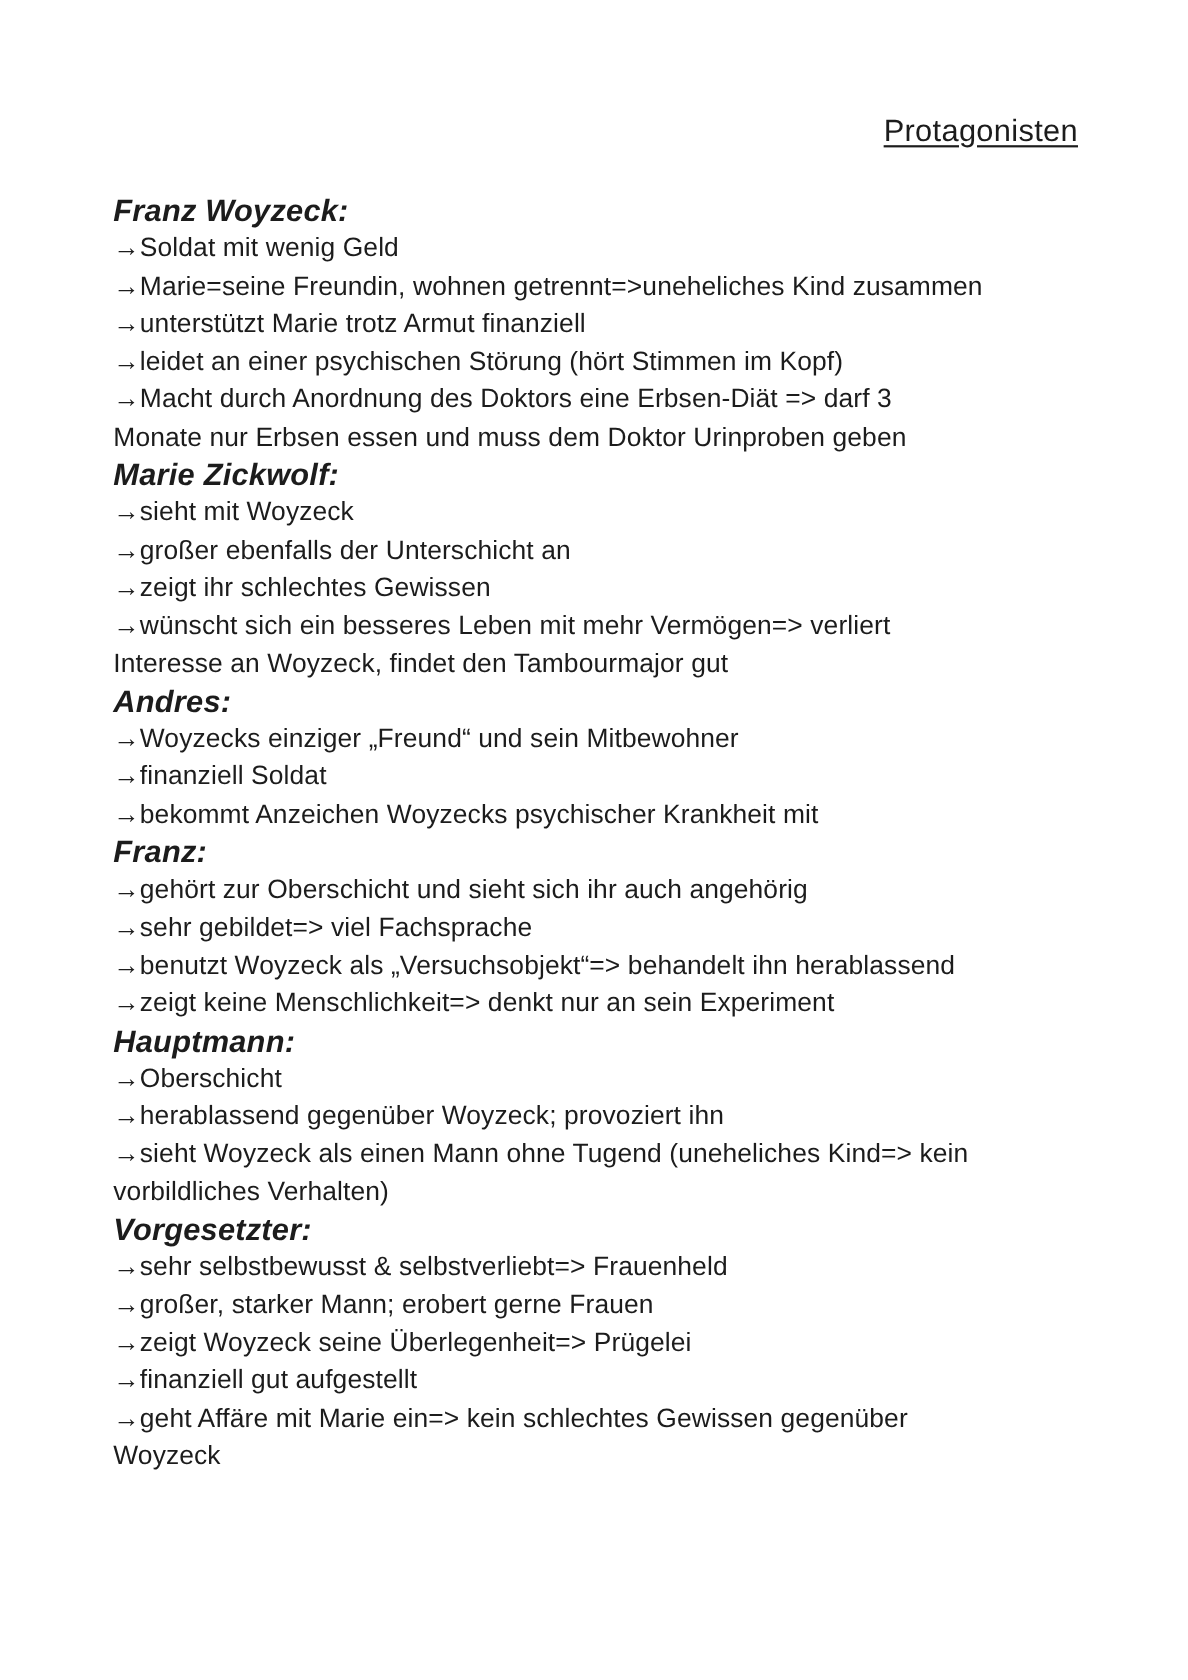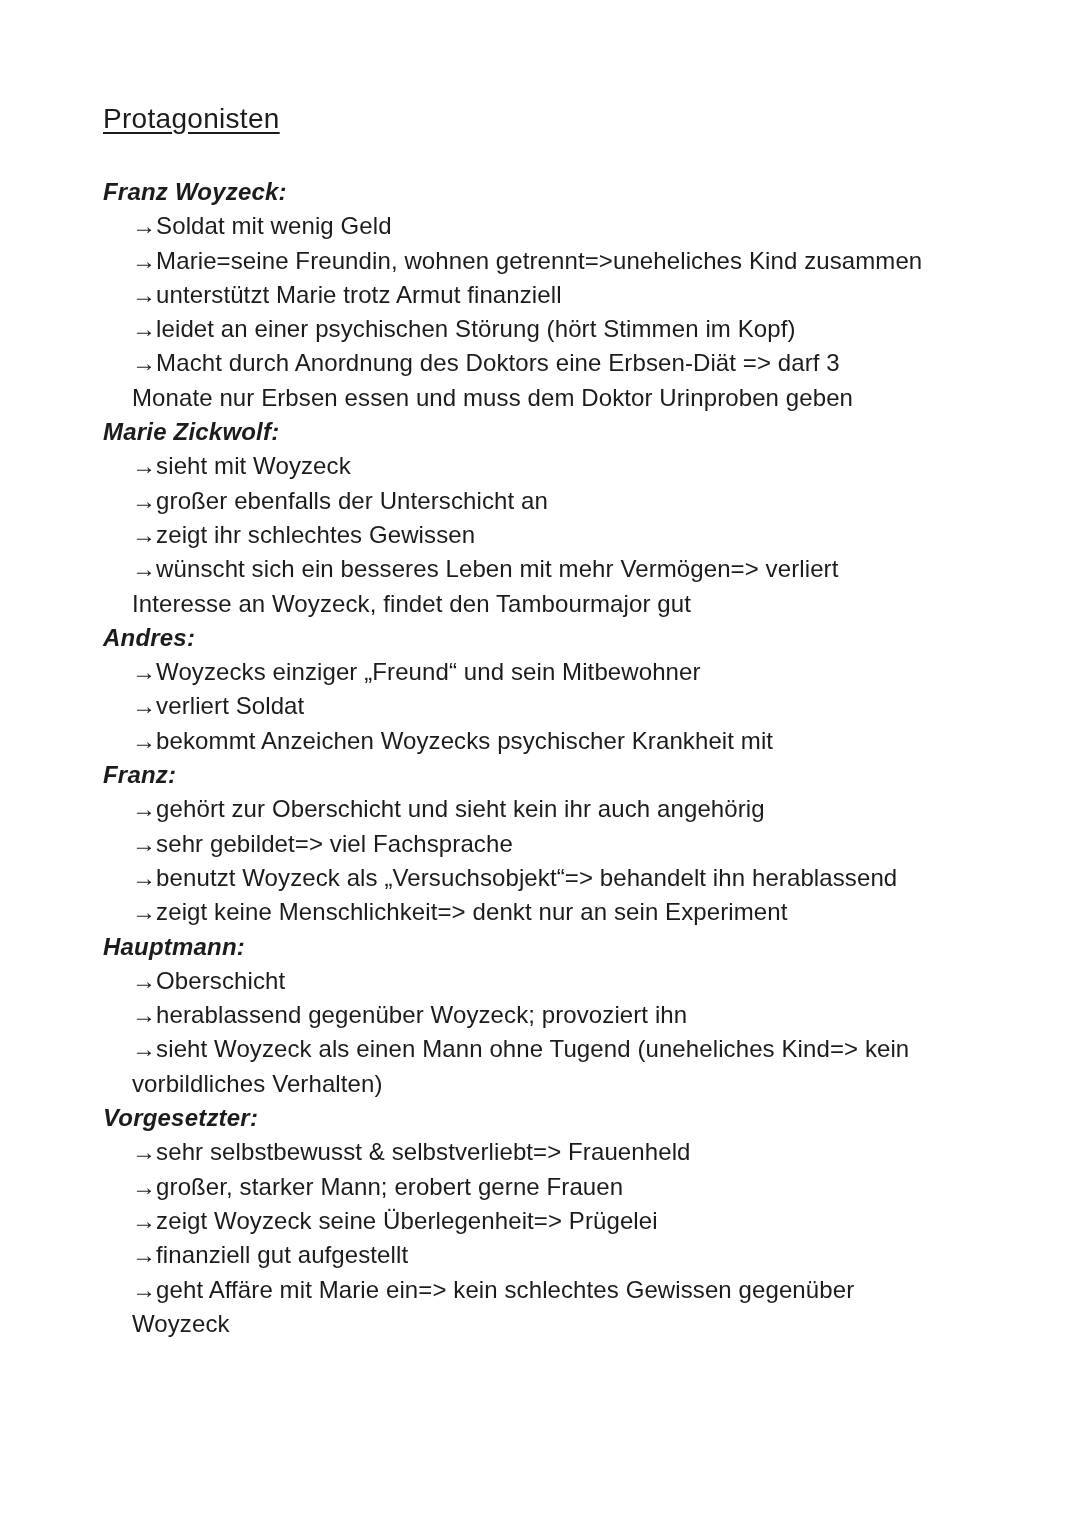--- a/index.html
+++ b/index.html
@@ -15,43 +15,42 @@
     box-sizing: border-box;
     padding: 101px 100px 0 103px;
     font-family: "Liberation Sans", "DejaVu Sans", sans-serif;
     color: #1c1c1c;
     overflow: hidden;
   }
   .title {
     font-size: 28px;
     font-weight: 400;
     line-height: 36px;
-    text-align: left;
+    text-align: right;
     text-decoration: underline;
     text-underline-offset: 4px;
     margin: 0 0 38px 0;
     letter-spacing: 0.3px;
   }
   .doc-body {
     font-size: 24px;
   }
   .heading {
     font-weight: 700;
     font-style: italic;
-    font-size: 24px;
+    font-size: 28px;
     line-height: 34.3px;
     white-space: pre;
     letter-spacing: 0.2px;
   }
   .line {
     font-size: 24px;
     line-height: 34.3px;
     white-space: pre;
     letter-spacing: 0.1px;
-    margin-left: 29px;
   }
 </style>
 </head>
 <body>
 
 <div class="page">
   <h1 class="title">Protagonisten</h1>
   <div class="doc-body" id="doc-body">
       <div class="heading">Franz Woyzeck:</div>
       <div class="line bullet">→Soldat mit wenig Geld</div>
@@ -61,24 +60,24 @@
       <div class="line bullet">→Macht durch Anordnung des Doktors eine Erbsen-Diät =&gt; darf 3</div>
       <div class="line cont">Monate nur Erbsen essen und muss dem Doktor Urinproben geben</div>
       <div class="heading">Marie Zickwolf:</div>
       <div class="line bullet">→sieht mit Woyzeck</div>
       <div class="line bullet">→großer ebenfalls der Unterschicht an</div>
       <div class="line bullet">→zeigt ihr schlechtes Gewissen</div>
       <div class="line bullet">→wünscht sich ein besseres Leben mit mehr Vermögen=&gt; verliert</div>
       <div class="line cont">Interesse an Woyzeck, findet den Tambourmajor gut</div>
       <div class="heading">Andres:</div>
       <div class="line bullet">→Woyzecks einziger „Freund“ und sein Mitbewohner</div>
-      <div class="line bullet">→verliert Soldat</div>
+      <div class="line bullet">→finanziell Soldat</div>
       <div class="line bullet">→bekommt Anzeichen Woyzecks psychischer Krankheit mit</div>
       <div class="heading">Franz:</div>
-      <div class="line bullet">→gehört zur Oberschicht und sieht kein ihr auch angehörig</div>
+      <div class="line bullet">→gehört zur Oberschicht und sieht sich ihr auch angehörig</div>
       <div class="line bullet">→sehr gebildet=&gt; viel Fachsprache</div>
       <div class="line bullet">→benutzt Woyzeck als „Versuchsobjekt“=&gt; behandelt ihn herablassend</div>
       <div class="line bullet">→zeigt keine Menschlichkeit=&gt; denkt nur an sein Experiment</div>
       <div class="heading">Hauptmann:</div>
       <div class="line bullet">→Oberschicht</div>
       <div class="line bullet">→herablassend gegenüber Woyzeck; provoziert ihn</div>
       <div class="line bullet">→sieht Woyzeck als einen Mann ohne Tugend (uneheliches Kind=&gt; kein</div>
       <div class="line cont">vorbildliches Verhalten)</div>
       <div class="heading">Vorgesetzter:</div>
       <div class="line bullet">→sehr selbstbewusst &amp; selbstverliebt=&gt; Frauenheld</div>

